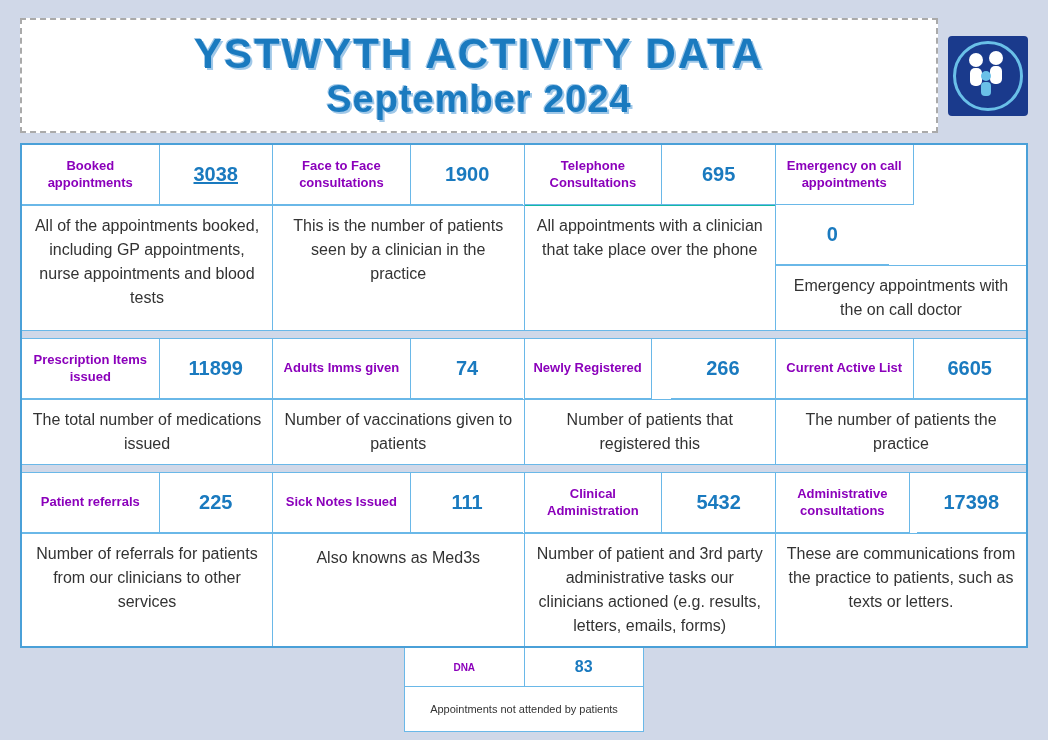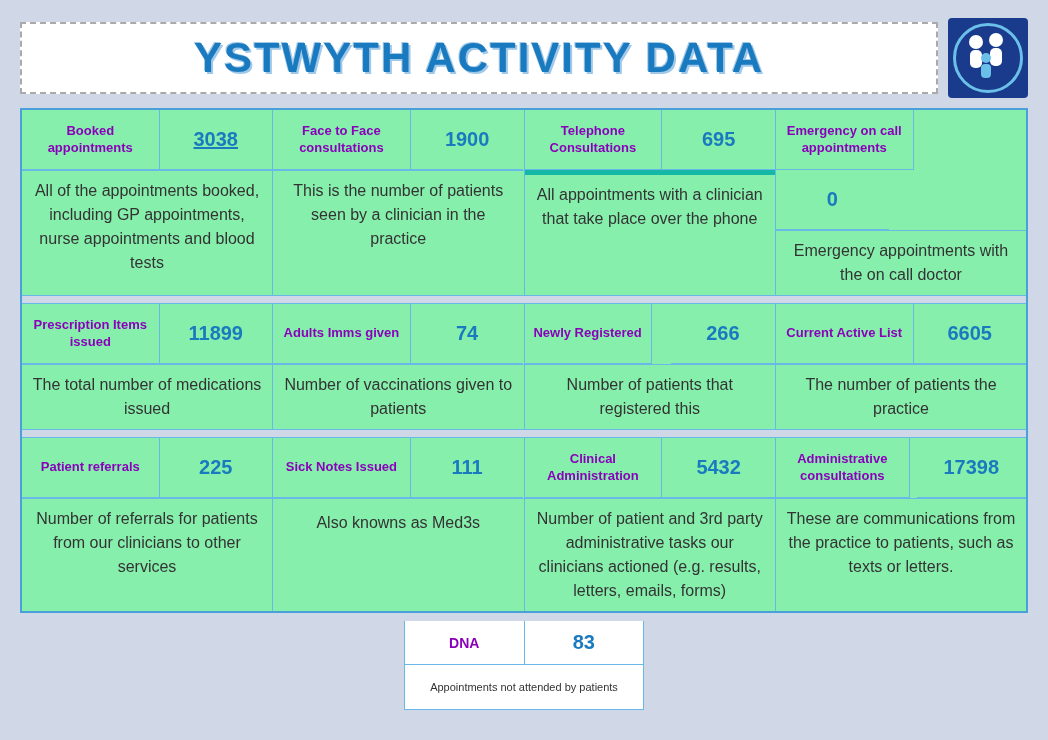--- a/index.html
+++ b/index.html
@@ -66,22 +66,22 @@
       align-items: center;
       justify-content: center;
       background: #1a3a8c;
     }
 
     
     .outer-table {
       width: 100%;
       border-collapse: collapse;
       border: 2px solid #4aa0d8;
-      background: #86efac;
-      margin-bottom: 8px;
+      background: #ffffff;
+      margin-bottom: 0;
     }
     .outer-table td {
       border: 1px solid #6ab8e8;
       padding: 0;
       vertical-align: top;
     }
     .gap-row td {
       height: 8px;
       background: #d0d8e8;
       border: none;
@@ -138,33 +138,33 @@
       border: 1px solid #6ab8e8;
       border-top: none;
     }
     .dna-top {
       display: flex;
       border-bottom: 1px solid #6ab8e8;
     }
     .dna-label {
       flex: 1;
       padding: 10px;
-      font-size: 14px;
+      font-size: 10px;
       font-weight: bold;
       color: #8b00bb;
       text-align: center;
       border-right: 1px solid #6ab8e8;
       display: flex;
       align-items: center;
       justify-content: center;
     }
     .dna-value {
       flex: 1;
       padding: 10px;
-      font-size: 20px;
+      font-size: 16px;
       font-weight: bold;
       color: #1a7abf;
       text-align: center;
       display: flex;
       align-items: center;
       justify-content: center;
     }
     .dna-desc {
       padding: 10px;
       font-size: 11px;
@@ -177,20 +177,21 @@
     }
   </style>
 </head>
 <body>
 
 <div class="page-wrapper">
 
   <div class="header-section">
     <div class="title-box">
       <div class="title-line1">YSTWYTH ACTIVITY DATA</div>
+      <div class="title-line2">September 2024</div>
     </div>
     <div class="logo-box">
       <div class="logo-inner">
         <svg width="60" height="60" viewBox="0 0 60 60">
 
           <circle cx="18" cy="14" r="7" fill="white"></circle>
           <rect x="12" y="22" width="12" height="18" rx="5" fill="white"></rect>
 
           <circle cx="38" cy="12" r="7" fill="white"></circle>
           <rect x="32" y="20" width="12" height="18" rx="5" fill="white"></rect>
@@ -217,21 +218,21 @@
 
       <td style="width:25%">
         <div style="display:flex; border-bottom:1px solid #6ab8e8;">
           <div class="inner-label" style="width:55%">Face to Face consultations</div>
           <div class="inner-value" style="width:45%; border-right:none;">1900</div>
         </div>
         <div class="inner-desc">This is the number of patients seen by a clinician in the practice</div>
       </td>
 
       <td style="width:25%">
-        <div style="display:flex; border-bottom:5px solid #14b8a6;">
+        <div style="display:flex; border-bottom:1px solid #14b8a6;">
           <div class="inner-label" style="width:55%">Telephone Consultations</div>
           <div class="inner-value" style="width:45%; border-right:none;">695</div>
         </div>
         <div class="inner-desc">All appointments with a clinician that take place over the phone</div>
       </td>
 
       <td style="width:25%">
         <div style="display:flex; border-bottom:1px solid #6ab8e8;flex-direction:column;">
           <div class="inner-label" style="width:55%; border-right:1px solid #6ab8e8;">Emergency on call appointments</div>
           <div class="inner-value" style="width:45%; border-right:none;">0</div>

